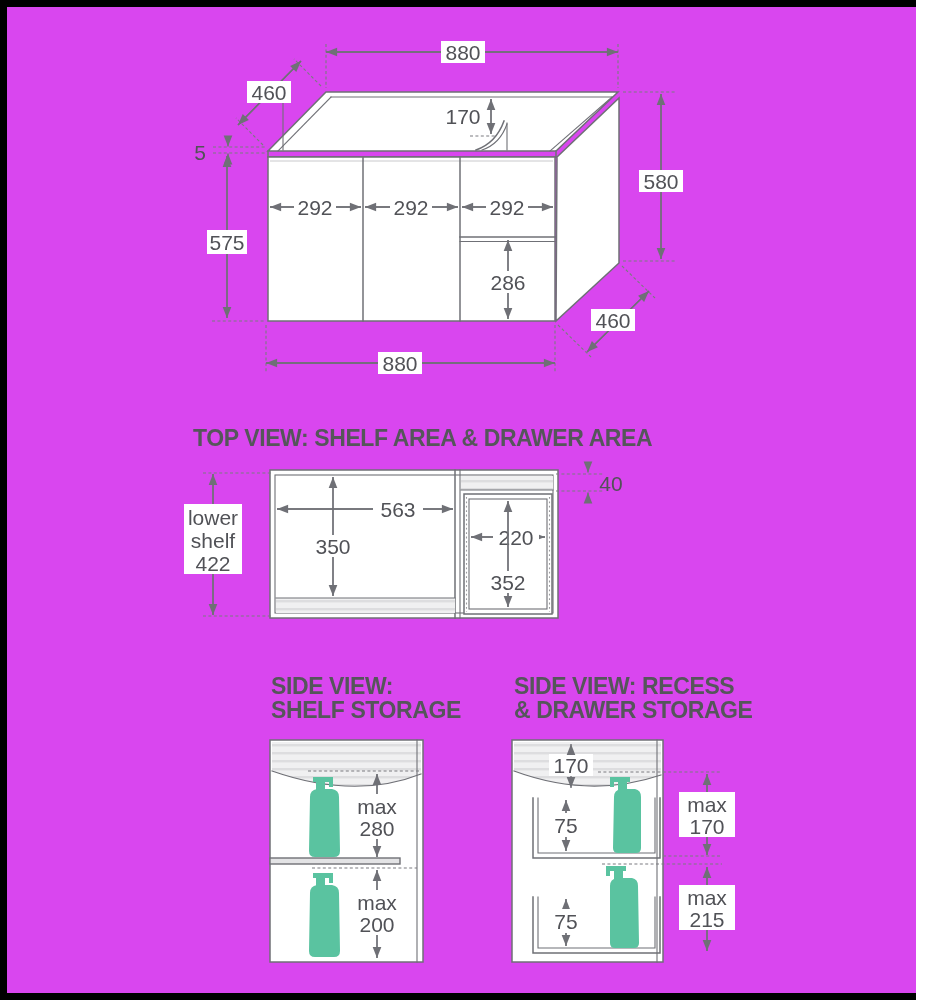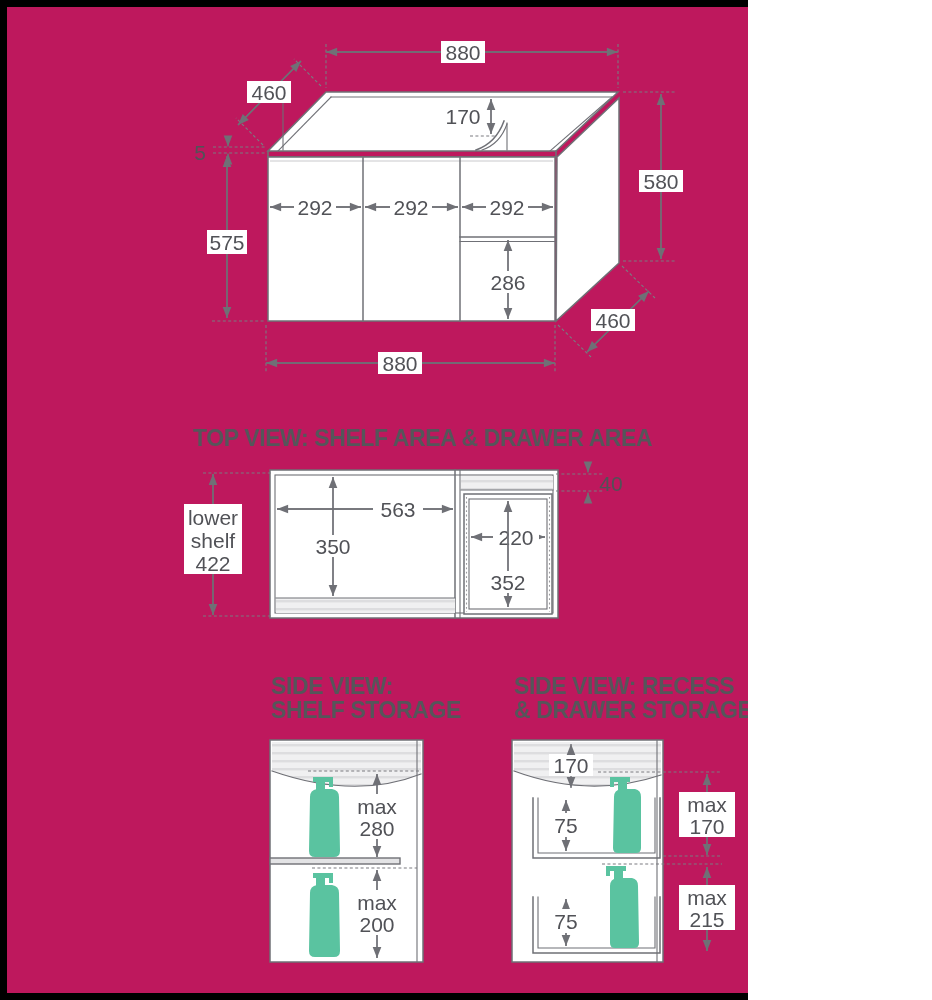--- a/index.html
+++ b/index.html
@@ -1,16 +1,16 @@
 <!DOCTYPE html>
 <html><head>
 <meta charset="utf-8">
 <style>
   html,body{margin:0;padding:0;background:#fff;}
-  .canvas{position:relative;width:748px;height:1000px;background:#be185d;overflow:hidden;}
+  .canvas{position:relative;width:916px;height:1000px;background:#d946ef;overflow:hidden;}
   svg{position:absolute;left:0;top:0;}
   .ln{stroke:#6f7076;stroke-width:1.5;fill:none;stroke-linecap:square;}
   .ln2{stroke:#6f7076;stroke-width:1.1;fill:none;stroke-linecap:square;}
   .lt{stroke:#c9c9cc;stroke-width:1;fill:none;}
   .face{fill:#ffffff;stroke:#6f7076;stroke-width:1.5;}
   .dim{stroke:#6f7076;stroke-width:1.3;fill:none;}
   .dash{stroke:#7a7b80;stroke-width:1.1;fill:none;stroke-dasharray:3 2.4;}
   .dot{stroke:#9a9a9e;stroke-width:1.1;fill:none;stroke-dasharray:1.8 2.6;}
   .wbg{fill:#ffffff;stroke:none;}
   .t-dim{font:21px "Liberation Sans", sans-serif;fill:#515257;text-anchor:middle;dominant-baseline:central;}

